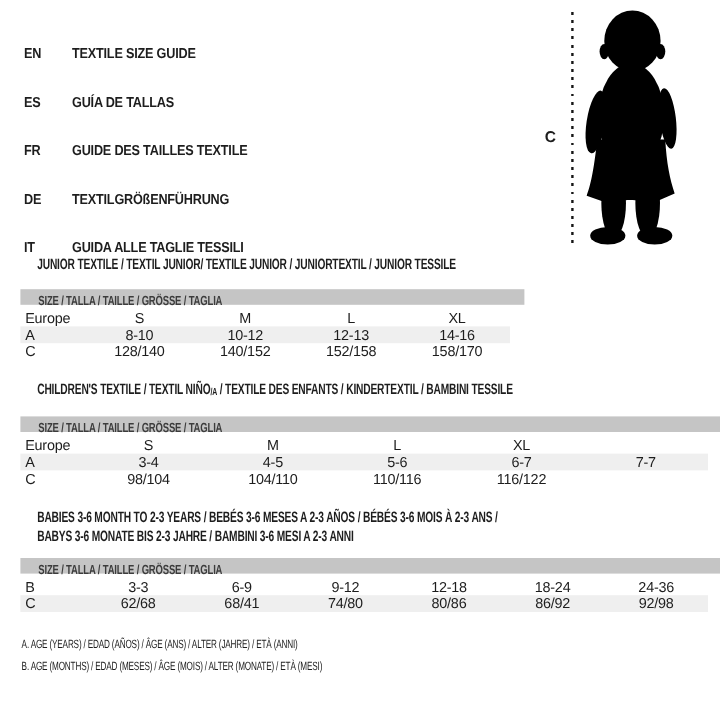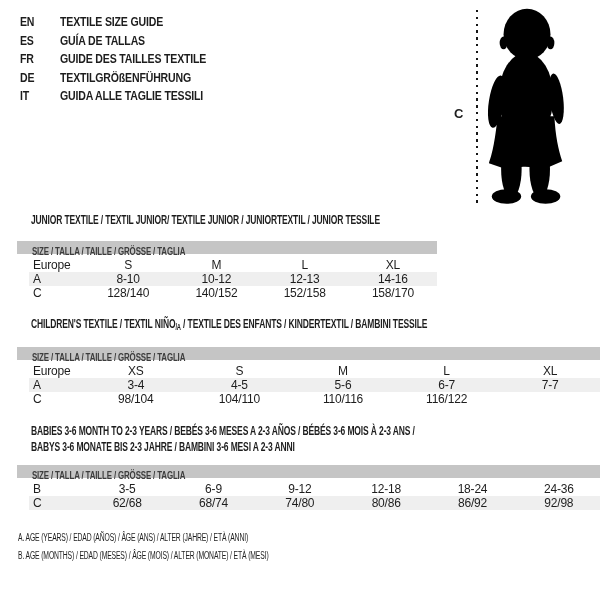--- a/index.html
+++ b/index.html
@@ -11,21 +11,21 @@
   }
   .page{position:absolute;inset:0;}
 
   
   .cond88{display:inline-block;transform:scaleX(0.88);transform-origin:0 50%;white-space:nowrap;}
   .cond72{display:inline-block;transform:scaleX(0.72);transform-origin:0 50%;white-space:nowrap;}
   .cond68{display:inline-block;transform:scaleX(0.68);transform-origin:0 50%;white-space:nowrap;}
 
   
   .langs{position:absolute;left:20px;top:13px;}
-  .lang-row{height:18.5px;display:flex;align-items:center;font-weight:bold;font-size:12px;}
+  .lang-row{height:18.5px;display:flex;align-items:center;font-weight:bold;font-size:12px;margin-top:22px;}
   .lang-code{width:40px;flex:0 0 40px;}
 
   
   .measure-line{position:absolute;left:476px;top:10px;width:2px;height:196px;
     background:repeating-linear-gradient(to bottom,#161616 0 2.4px,transparent 2.4px 6.8px);}
   .height-label{position:absolute;left:454px;top:106px;font-weight:bold;font-size:13px;}
   .baby{position:absolute;left:484px;top:6px;}
 
   
   .section{position:absolute;left:17px;}
@@ -35,21 +35,21 @@
 
   .sec-title{position:absolute;left:14px;top:0;font-weight:bold;font-size:12.5px;line-height:15.5px;}
   .sec-title .sub{font-size:8.5px;vertical-align:-1.5px;}
 
   .bar{position:absolute;left:0;width:100%;height:13px;background:#c5c5c5;padding-left:12px;}
   #sec-junior .bar{top:28px;}
   #sec-children .bar{top:30px;}
   #sec-babies .bar{top:41px;}
   .bar-label{font-size:11px;font-weight:bold;color:#3c3c3c;line-height:13px;padding-left:4px;}
 
-  .tbl{position:absolute;left:12px;width:100%;}
+  .tbl{position:absolute;left:0;width:100%;}
   #sec-junior .tbl{top:41px;}
   #sec-children .tbl{top:43px;}
   #sec-babies .tbl{top:54px;}
   .trow{display:grid;align-items:center;font-size:12px;height:14px;}
   .trow.first{height:18px;padding-top:3px;box-sizing:border-box;}
   .trow.shaded{background:#efefef;}
   .cell{text-align:center;white-space:nowrap;}
   .cell.label{text-align:left;padding-left:4px;}
 
   
@@ -129,21 +129,20 @@
           <div class="cell">158/170</div>
         </div>
       </div>
     </div>
   <div class="section" id="sec-children">
       <div class="sec-title"><span class="cond68"><span>CHILDREN'S TEXTILE / TEXTIL NIÑO</span><span class="sub">/A</span><span> / TEXTILE DES ENFANTS / KINDERTEXTIL / BAMBINI TESSILE</span></span></div>
       <div class="bar"><span class="bar-label cond72">SIZE / TALLA / TAILLE / GRÖSSE / TAGLIA</span></div>
       <div class="tbl">
         <div class="trow first" style="grid-template-columns: 55px repeat(5, 1fr);">
           <div class="cell label">Europe</div>
-          <div class="cell">XS</div>
           <div class="cell">S</div>
           <div class="cell">M</div>
           <div class="cell">L</div>
           <div class="cell">XL</div>
         </div>
         <div class="trow shaded" style="grid-template-columns: 55px repeat(5, 1fr);">
           <div class="cell label">A</div>
           <div class="cell">3-4</div>
           <div class="cell">4-5</div>
           <div class="cell">5-6</div>
@@ -158,31 +157,31 @@
           <div class="cell">116/122</div>
         </div>
       </div>
     </div>
   <div class="section" id="sec-babies">
       <div class="sec-title"><span class="cond68"><span>BABIES 3-6 MONTH TO 2-3 YEARS / BEBÉS 3-6 MESES A 2-3 AÑOS / BÉBÉS 3-6 MOIS À 2-3 ANS /</span><br><span>BABYS 3-6 MONATE BIS 2-3 JAHRE / BAMBINI 3-6 MESI A 2-3 ANNI</span></span></div>
       <div class="bar"><span class="bar-label cond72">SIZE / TALLA / TAILLE / GRÖSSE / TAGLIA</span></div>
       <div class="tbl">
         <div class="trow first" style="grid-template-columns: 55px repeat(6, 1fr);">
           <div class="cell label">B</div>
-          <div class="cell">3-5</div>
+          <div class="cell">3-3</div>
           <div class="cell">6-9</div>
           <div class="cell">9-12</div>
           <div class="cell">12-18</div>
           <div class="cell">18-24</div>
           <div class="cell">24-36</div>
         </div>
         <div class="trow shaded" style="grid-template-columns: 55px repeat(6, 1fr);">
           <div class="cell label">C</div>
           <div class="cell">62/68</div>
-          <div class="cell">68/74</div>
+          <div class="cell">68/41</div>
           <div class="cell">74/80</div>
           <div class="cell">80/86</div>
           <div class="cell">86/92</div>
           <div class="cell">92/98</div>
         </div>
       </div>
     </div>
 
   <div class="footnotes">
       <div class="fn-row"><span class="cond68">A. AGE (YEARS) / EDAD (AÑOS) / ÂGE (ANS) / ALTER (JAHRE) / ETÀ (ANNI)</span></div>

